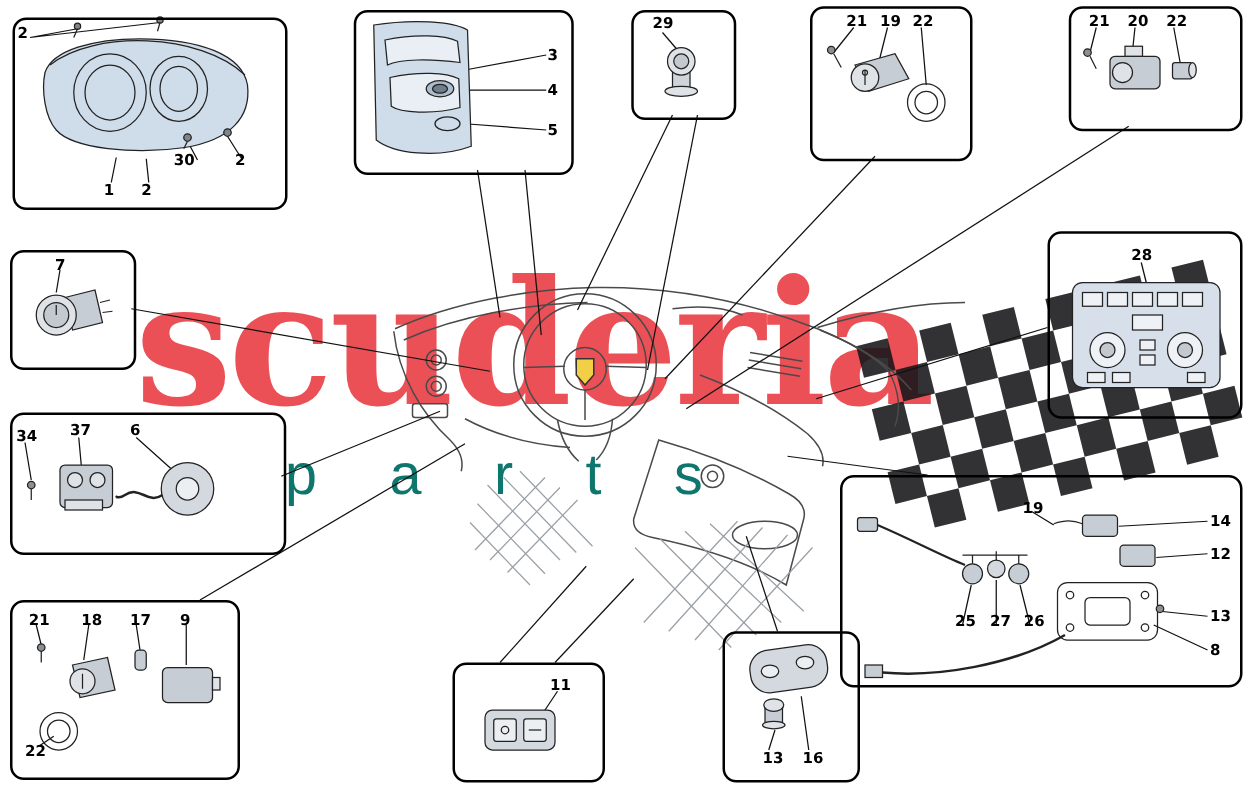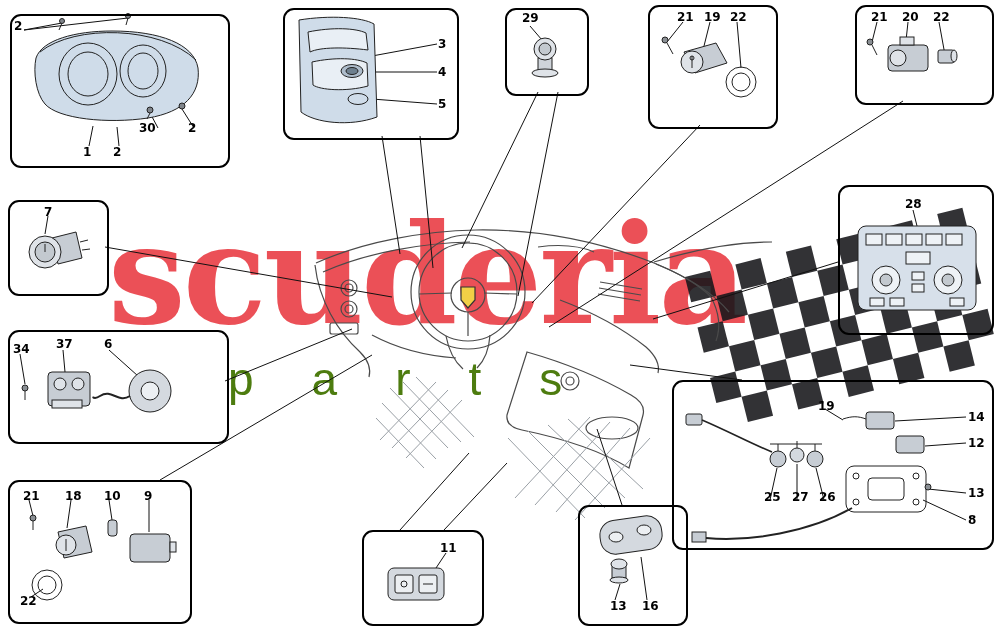--- a/index.html
+++ b/index.html
@@ -3,21 +3,21 @@
 <meta charset="utf-8">
 <style>
   html,body{margin:0;padding:0;background:#ffffff;}
   .stage{position:relative;width:1000px;height:630px;background:#fff;overflow:hidden;
          font-family:"DejaVu Sans",sans-serif;}
   .wm-brand{position:absolute;left:82px;top:206px;z-index:1;line-height:1;
             font-family:"DejaVu Serif",serif;font-weight:bold;font-size:138px;
             letter-spacing:-3px;color:rgba(230,42,50,0.82);white-space:nowrap;margin-left:26px;}
   .wm-sub{position:absolute;left:228px;top:356px;z-index:1;line-height:1;
           font-family:"Liberation Sans",sans-serif;font-size:46px;
-          letter-spacing:58px;color:#4d7c0f;white-space:nowrap;}
+          letter-spacing:58px;color:#0f766e;white-space:nowrap;}
   svg.canvas{position:absolute;left:0;top:0;z-index:2;}
   .box{position:absolute;border:2px solid #000;border-radius:11px;z-index:3;background:transparent;}
   .num{position:absolute;z-index:4;font-weight:bold;font-size:12px;color:#000;line-height:1;}
 </style>
 </head>
 <body>
 
 <div class="stage">
 
   <div class="wm-brand">scuderia</div>
@@ -309,20 +309,20 @@
   <span class="num" style="left:818px;top:400px">19</span>
   <span class="num" style="left:968px;top:411px">14</span>
   <span class="num" style="left:968px;top:437px">12</span>
   <span class="num" style="left:968px;top:487px">13</span>
   <span class="num" style="left:968px;top:514px">8</span>
   <span class="num" style="left:764px;top:491px">25</span>
   <span class="num" style="left:792px;top:491px">27</span>
   <span class="num" style="left:819px;top:491px">26</span>
   <span class="num" style="left:23px;top:490px">21</span>
   <span class="num" style="left:65px;top:490px">18</span>
-  <span class="num" style="left:104px;top:490px">10</span>
+  <span class="num" style="left:104px;top:490px">17</span>
   <span class="num" style="left:144px;top:490px">9</span>
   <span class="num" style="left:20px;top:595px">22</span>
   <span class="num" style="left:440px;top:542px">11</span>
   <span class="num" style="left:610px;top:600px">13</span>
   <span class="num" style="left:642px;top:600px">16</span>
 
 </div>
 
 </body></html>

